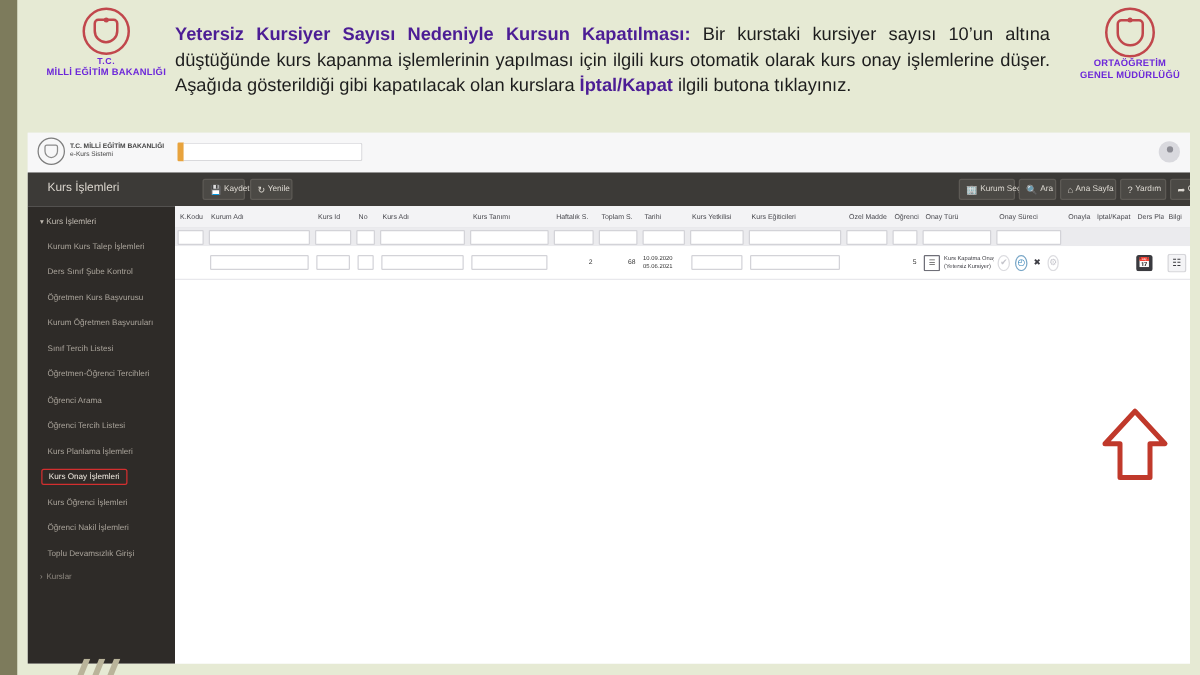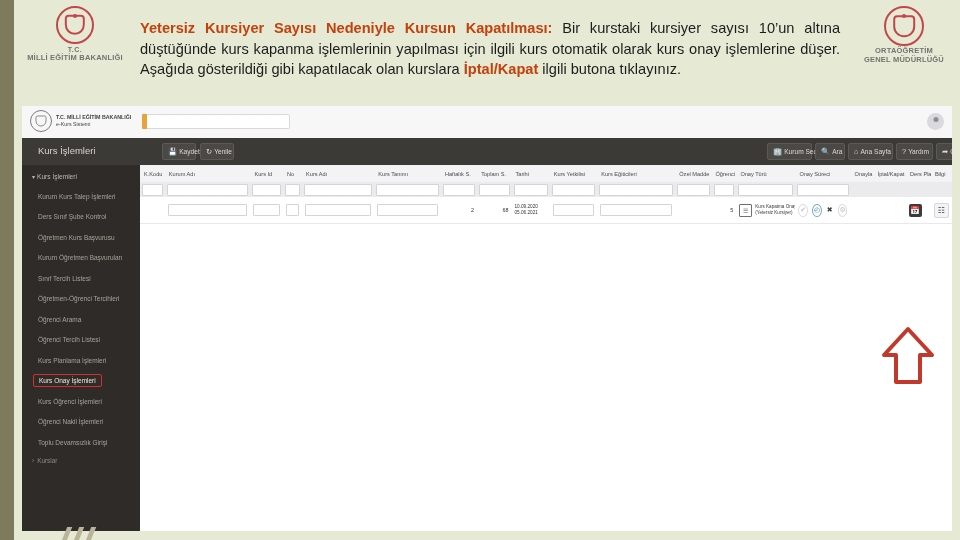--- a/index.html
+++ b/index.html
@@ -9,22 +9,22 @@
     background:#e6ead4;
     position:relative;
   }
 
   
   .slide-bg{position:absolute;inset:0;background:#e6ead4;}
   .band-left{position:absolute;left:0;top:0;width:14px;height:540px;background:#7d7b5c;}
   .band-left2{position:absolute;left:14px;top:0;width:10px;height:540px;background:#e6ead4;}
 
   
-  .logo{position:absolute;text-align:center;color:#737373;}
-  .logo-left{left:14px;top:6px;width:122px;}
+  .logo{position:absolute;text-align:center;color:#6d28d9;}
+  .logo-left{left:24px;top:6px;width:122px;}
   .logo-right{left:852px;top:6px;width:104px;}
   .seal{margin:0 auto;border:2px solid #c1474c;border-radius:50%;position:relative;background:#e6ead4;}
   .seal-l{width:34px;height:34px;}
   .seal-r{width:36px;height:36px;}
   .seal::before{
     content:"";position:absolute;left:50%;top:50%;
     transform:translate(-50%,-50%);
     width:60%;height:60%;
     border:2px solid #c1474c;border-radius:4px 4px 50% 50%;
     box-sizing:border-box;
@@ -36,21 +36,21 @@
   }
   .logo-tc{font-size:7px;font-weight:bold;letter-spacing:.5px;margin-top:2px;}
   .logo-name{font-size:7.5px;font-weight:bold;letter-spacing:.2px;line-height:1.25;}
 
   
   .title-block{
     position:absolute;left:140px;top:18px;width:700px;
     font-size:14.6px;line-height:1.42;color:#1d1d1d;
     text-align:justify;font-weight:bold;
   }
-  .title-block .hl{color:#c2410c;font-weight:bold;}
+  .title-block .hl{color:#4c1d95;font-weight:bold;}
   .title-block .body{font-weight:normal;}
 
   
   .shot{position:absolute;left:22px;top:106px;width:930px;height:425px;overflow:hidden;}
   .shot-inner{position:absolute;inset:0;background:#f4f4f6;}
 
   
   .app-top{position:absolute;left:0;top:0;width:930px;height:32px;background:#f7f7f8;border-bottom:1px solid #e2e2e4;}
   .app-brand{position:absolute;left:8px;top:4px;display:flex;align-items:center;gap:4px;}
   .app-seal{width:20px;height:20px;border:1px solid #7d7d7d;border-radius:50%;position:relative;}

